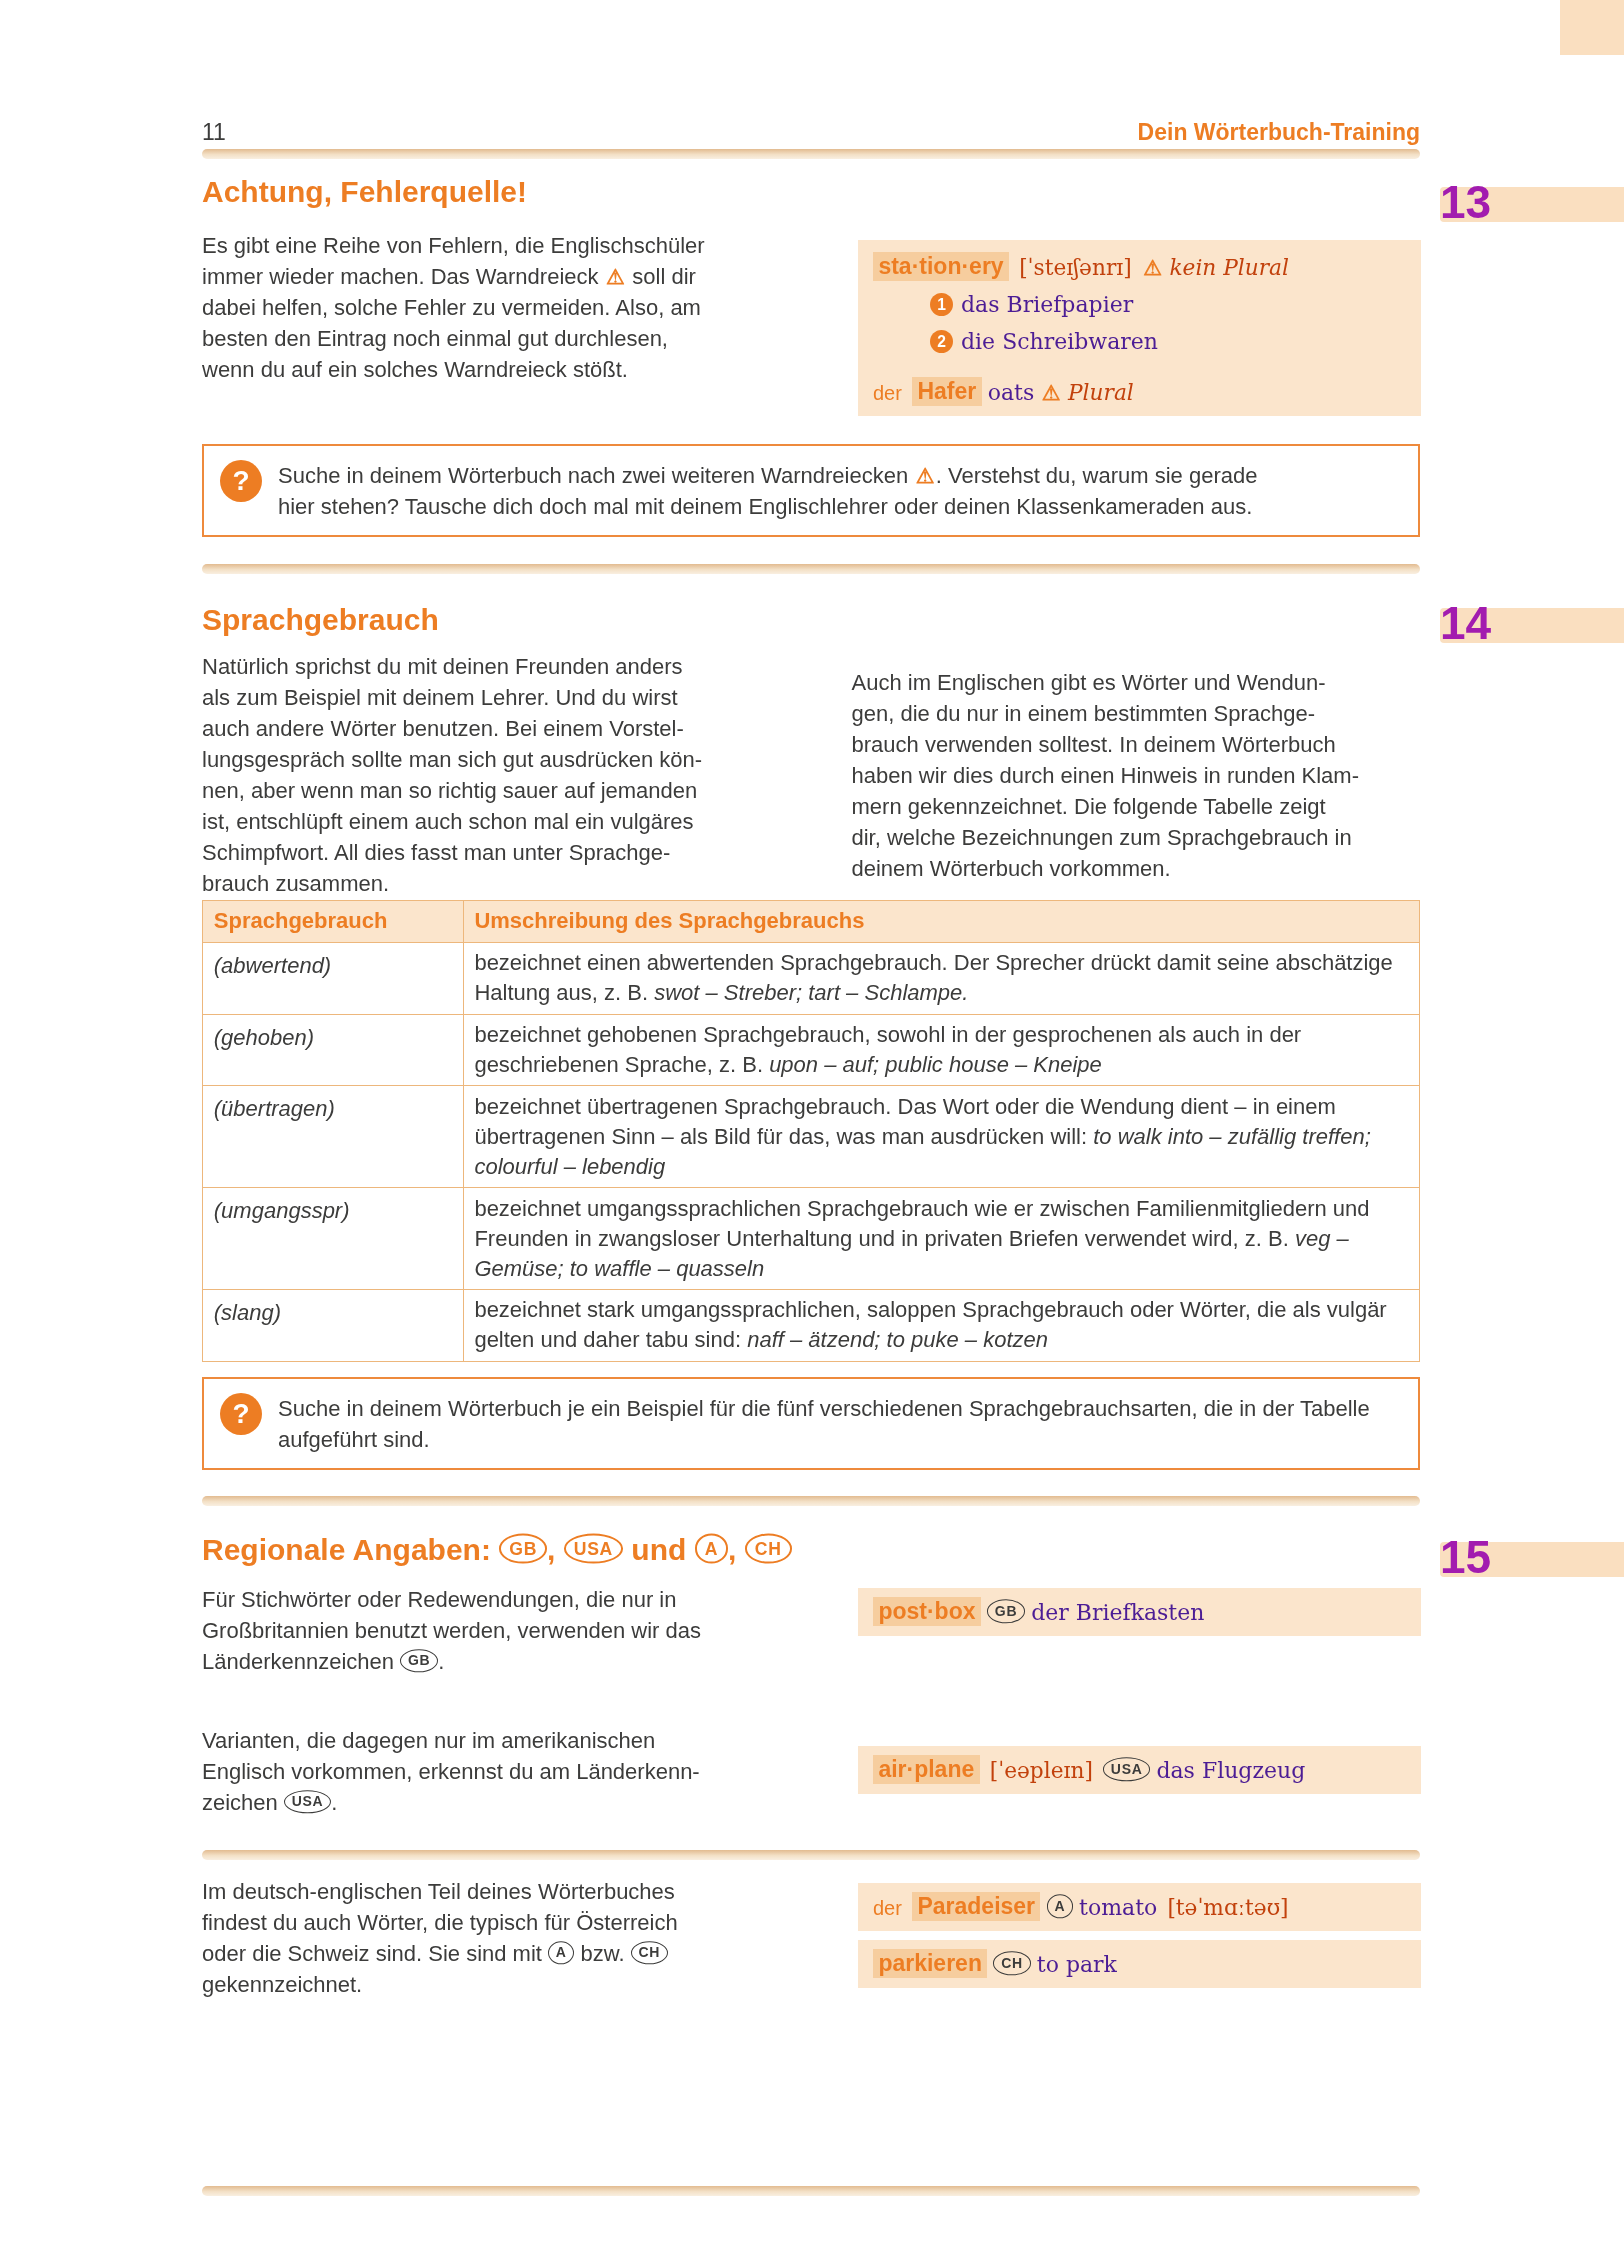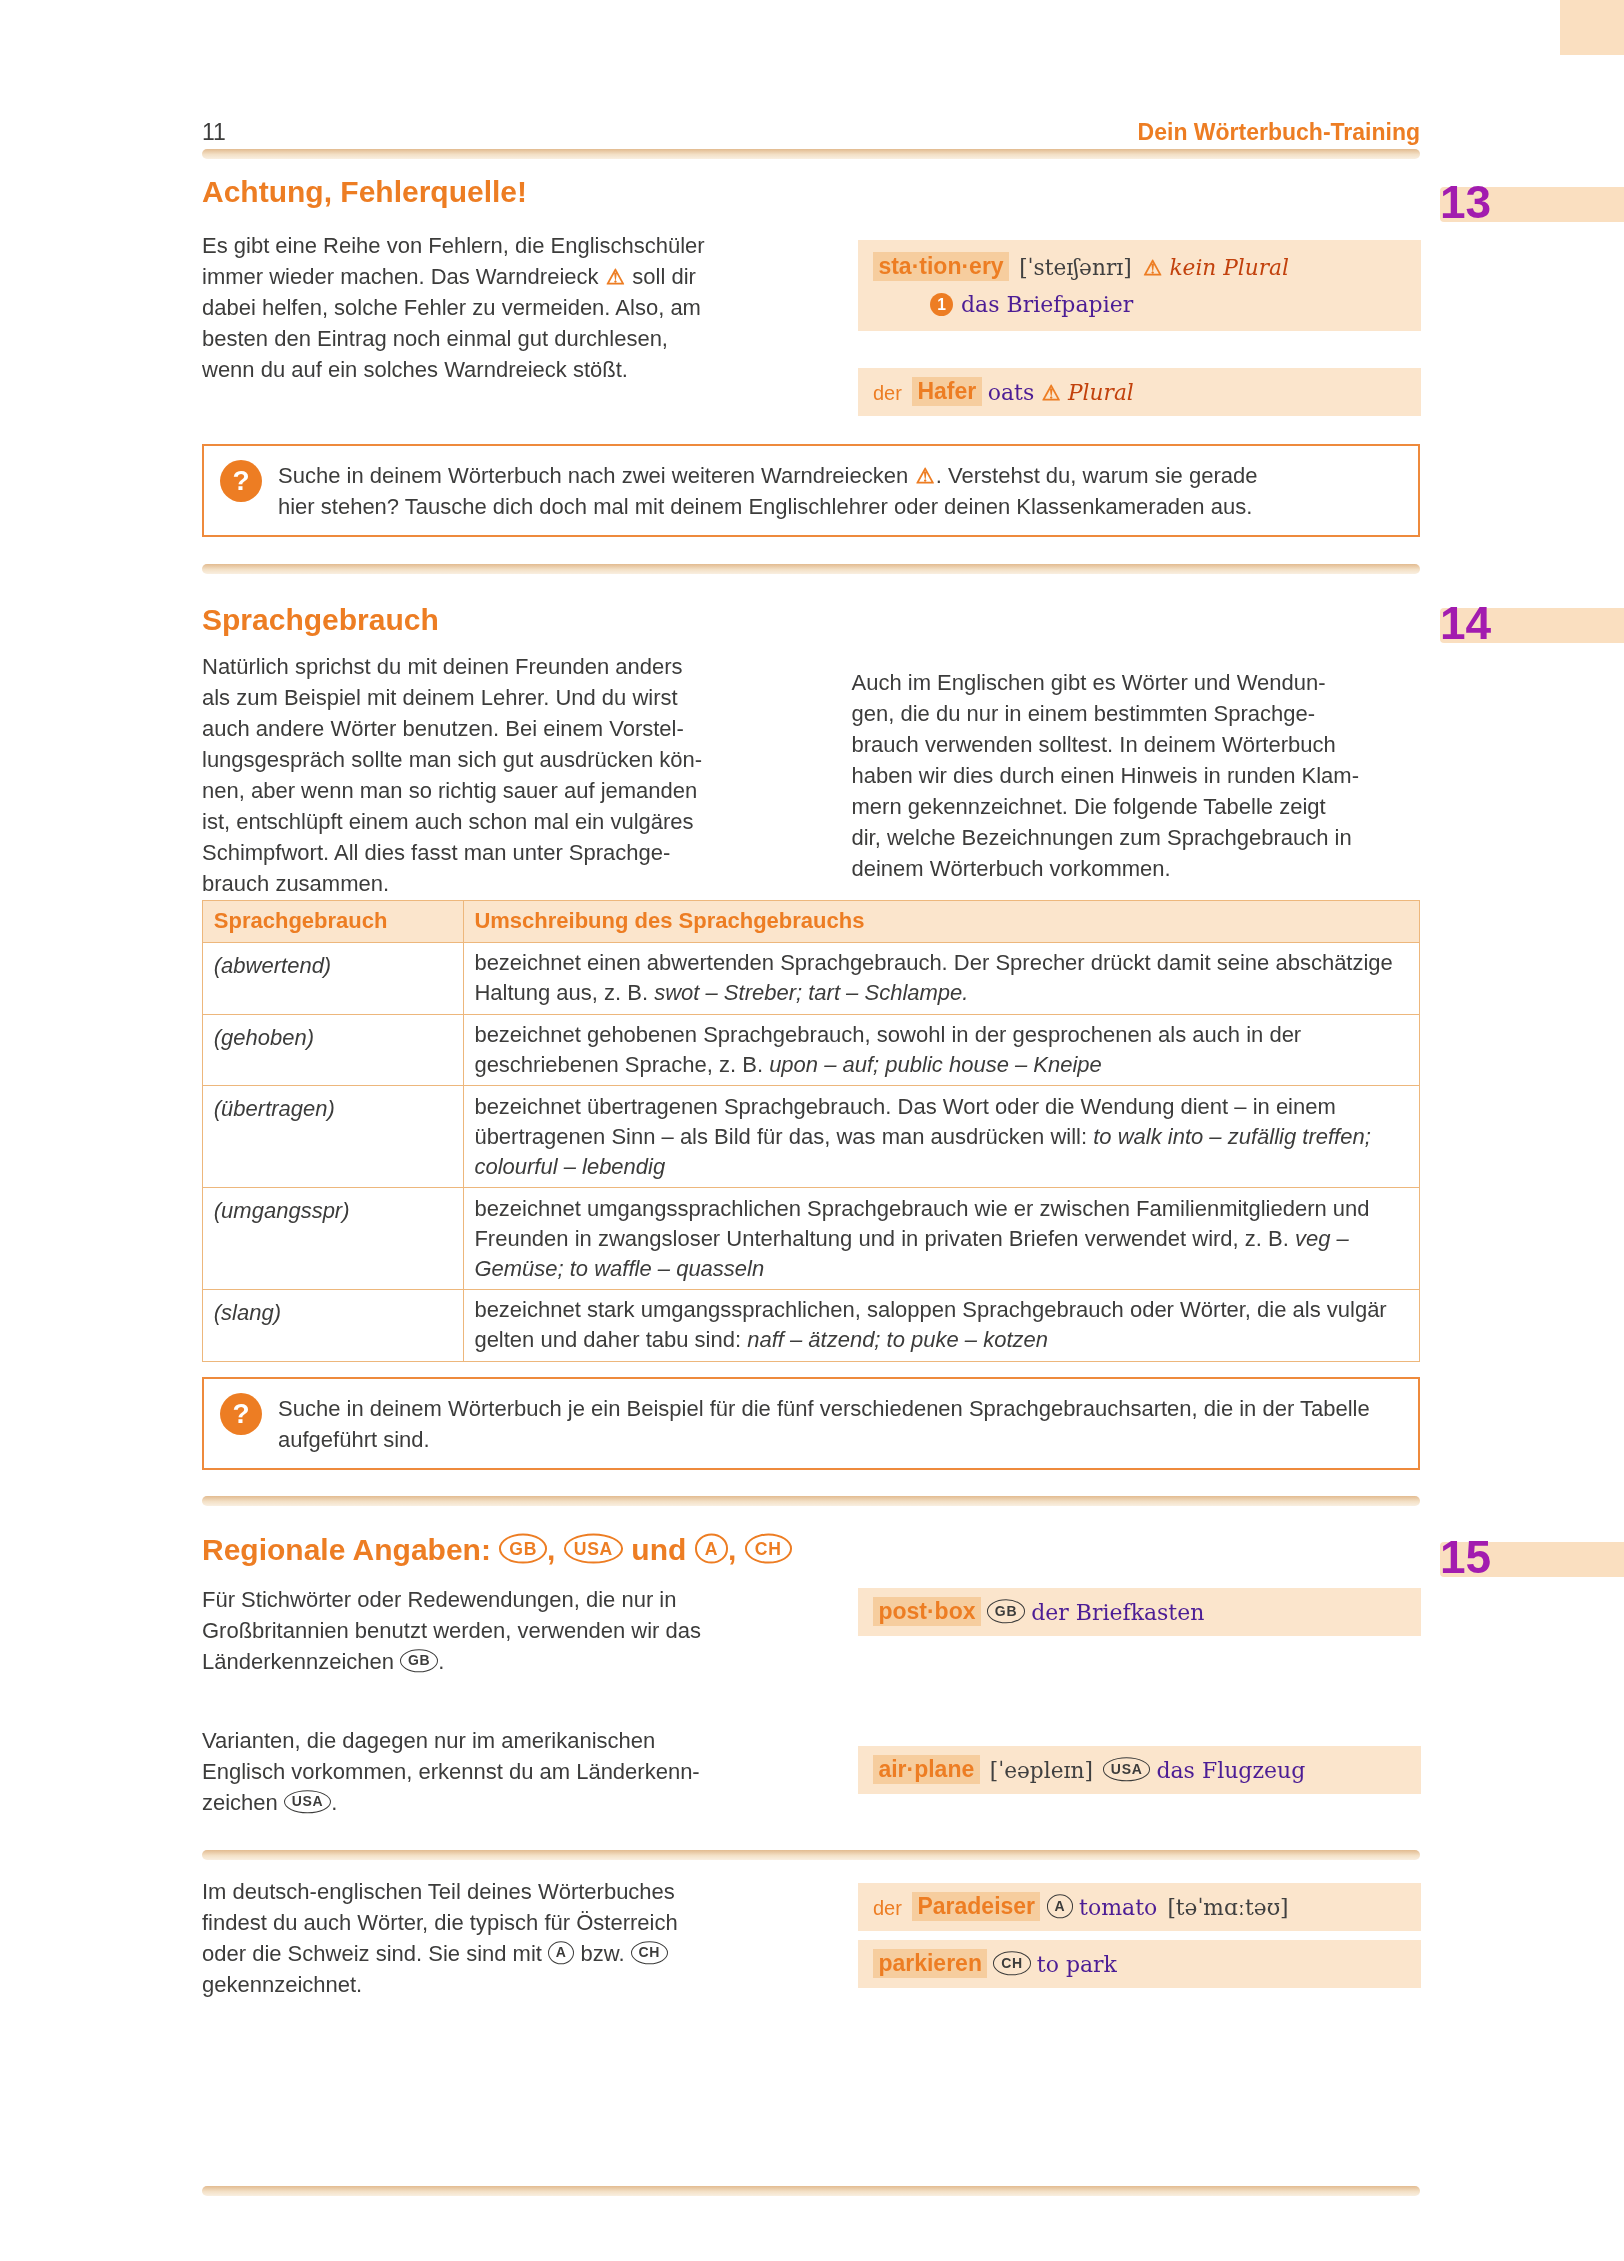--- a/index.html
+++ b/index.html
@@ -64,21 +64,21 @@
   .entry-box{
     position:absolute; left:858px; width:563px; box-sizing:border-box;
     background:#fbe5cc; padding:9.5px 15px;
     font-size:22px; line-height:1.5;
   }
   .entry-line{white-space:nowrap;}
   .hw{color:#ed7d23; font-weight:bold; font-size:23px;}
   .hl{background:#f6cd9e; padding:1.4px 5.4px;}
   .article{color:#ed7d23; font-size:20px; margin-right:4px;}
   .serif{font-family:"DejaVu Serif", serif; font-size:22px; color:#4c1d95;}
-  .pron{font-family:"DejaVu Serif", serif; font-size:21.7px; color:#404040; margin:0 4px;text-align:center;}
+  .pron{font-family:"DejaVu Serif", serif; font-size:21.7px; color:#c2410c; margin:0 4px;text-align:center;}
   .gram{font-family:"DejaVu Serif", serif; font-style:italic; font-size:21.7px; color:#c2410c;}
   .sense{margin-left:57px; margin-top:4px;}
   .sense-num{
     display:inline-flex; align-items:center; justify-content:center;
     width:23px; height:23px; border-radius:50%;
     background:#ed7d23; color:#fff; font-size:15.6px; font-weight:bold;
     margin-right:8px; vertical-align:middle; transform:translateY(-2px);
   }
 
   
@@ -167,20 +167,23 @@
 
   <div class="entry-box" style="top:240px">
     <div class="entry-line">
       <span class="hw hl">sta·tion·ery</span>
       <span class="pron">[ˈsteɪʃənrɪ]</span>
       <span class="warn">⚠</span>
       <span class="gram">kein Plural</span>
     </div>
     <div class="sense">
       <span class="sense-num">1</span><span class="serif">das Briefpapier</span>
+    </div>
+    <div class="sense">
+      <span class="sense-num">2</span><span class="serif">die Schreibwaren</span>
     </div>
   </div>
 
   <div class="entry-box" style="top:368px; padding:6.8px 15px">
     <div class="entry-line">
       <span class="article">der</span>
       <span class="hw hl">Hafer</span>
       <span class="serif">oats</span>
       <span class="warn">⚠</span>
       <span class="gram">Plural</span>

